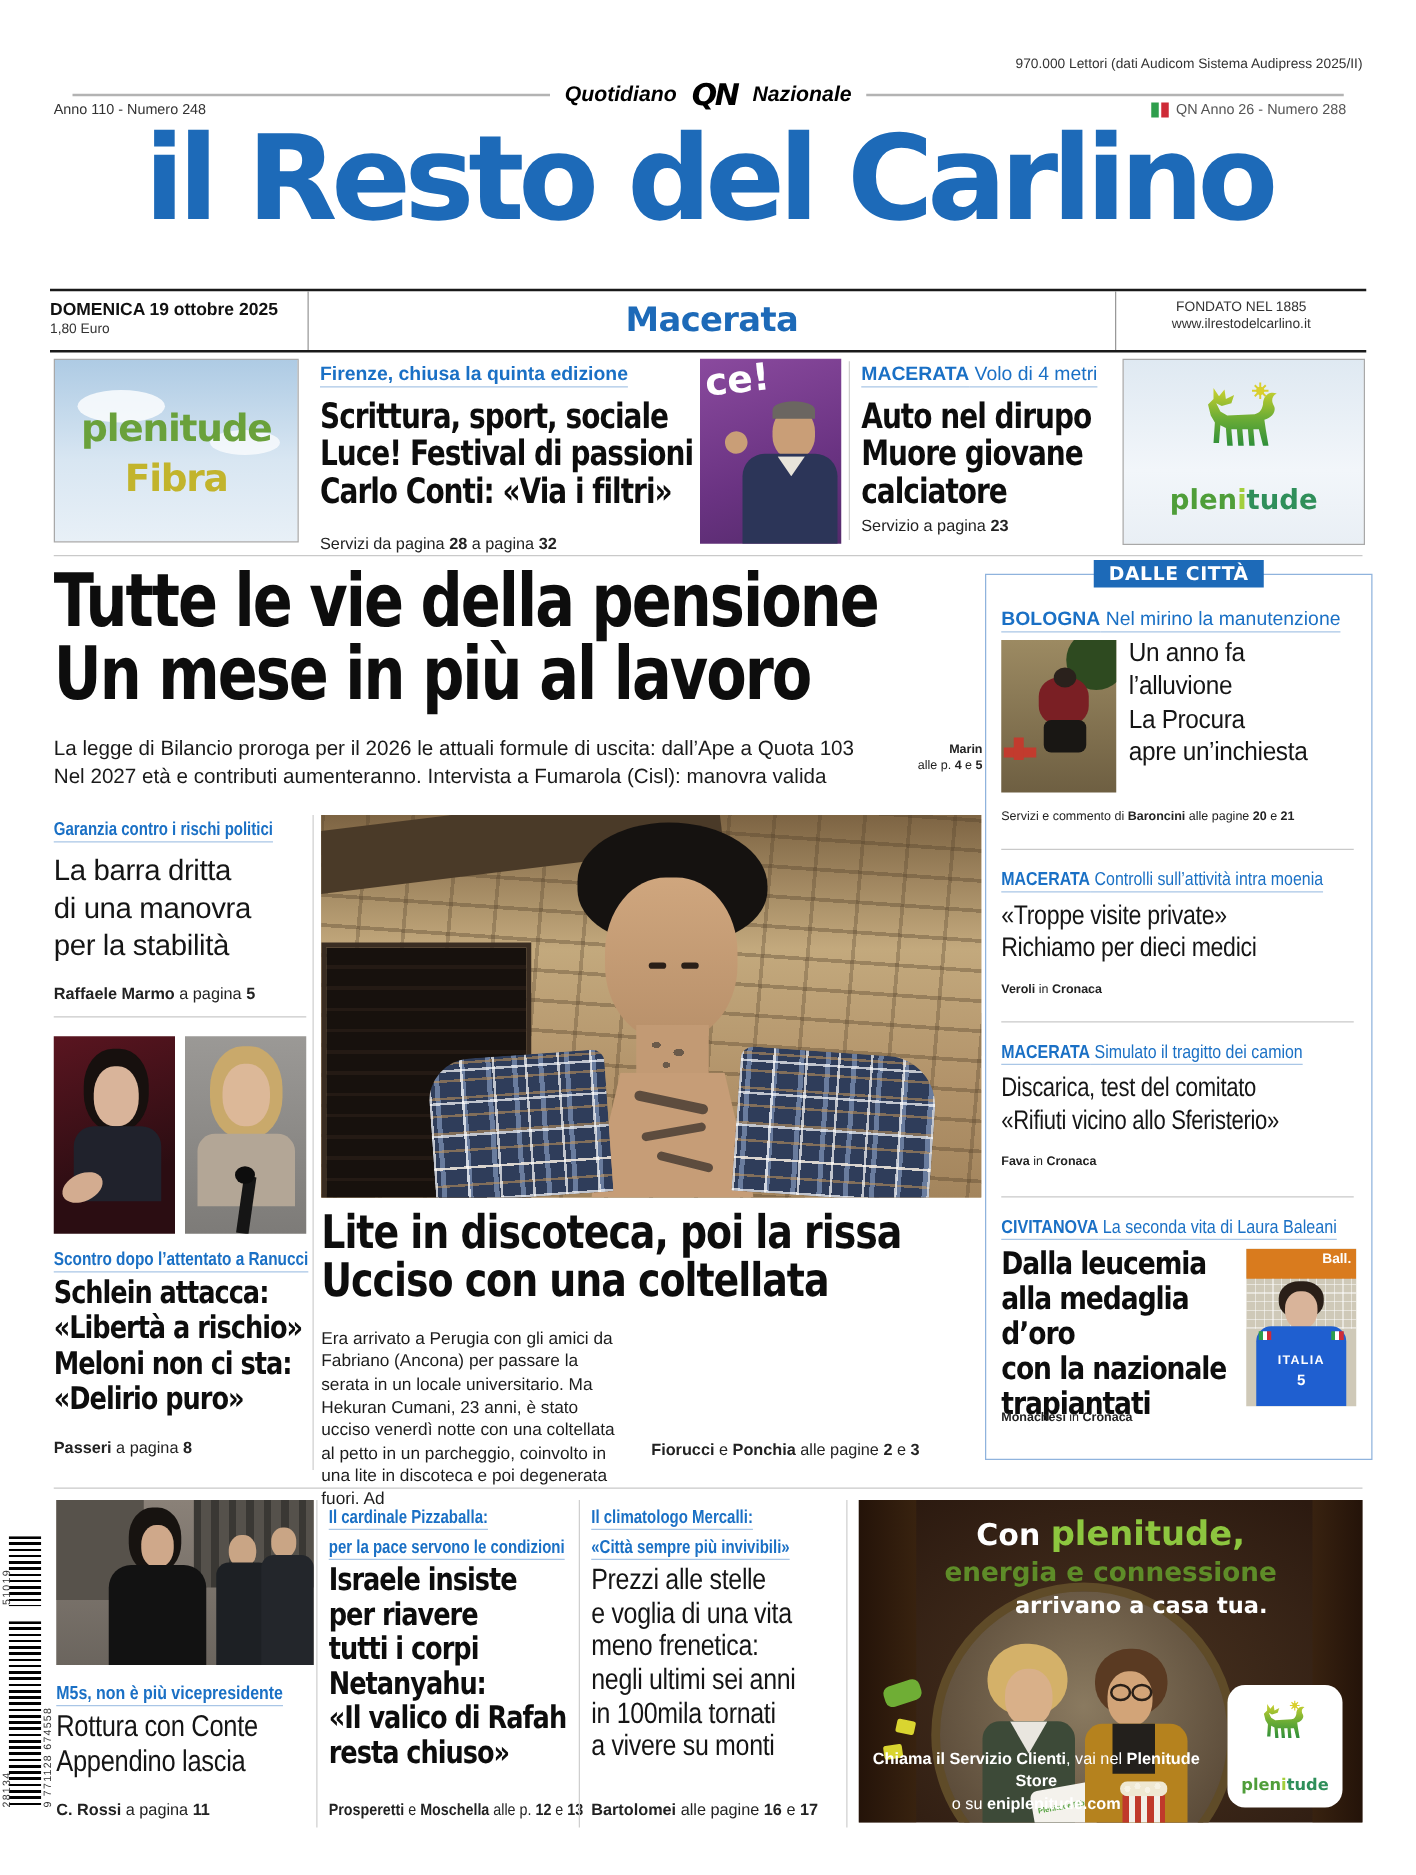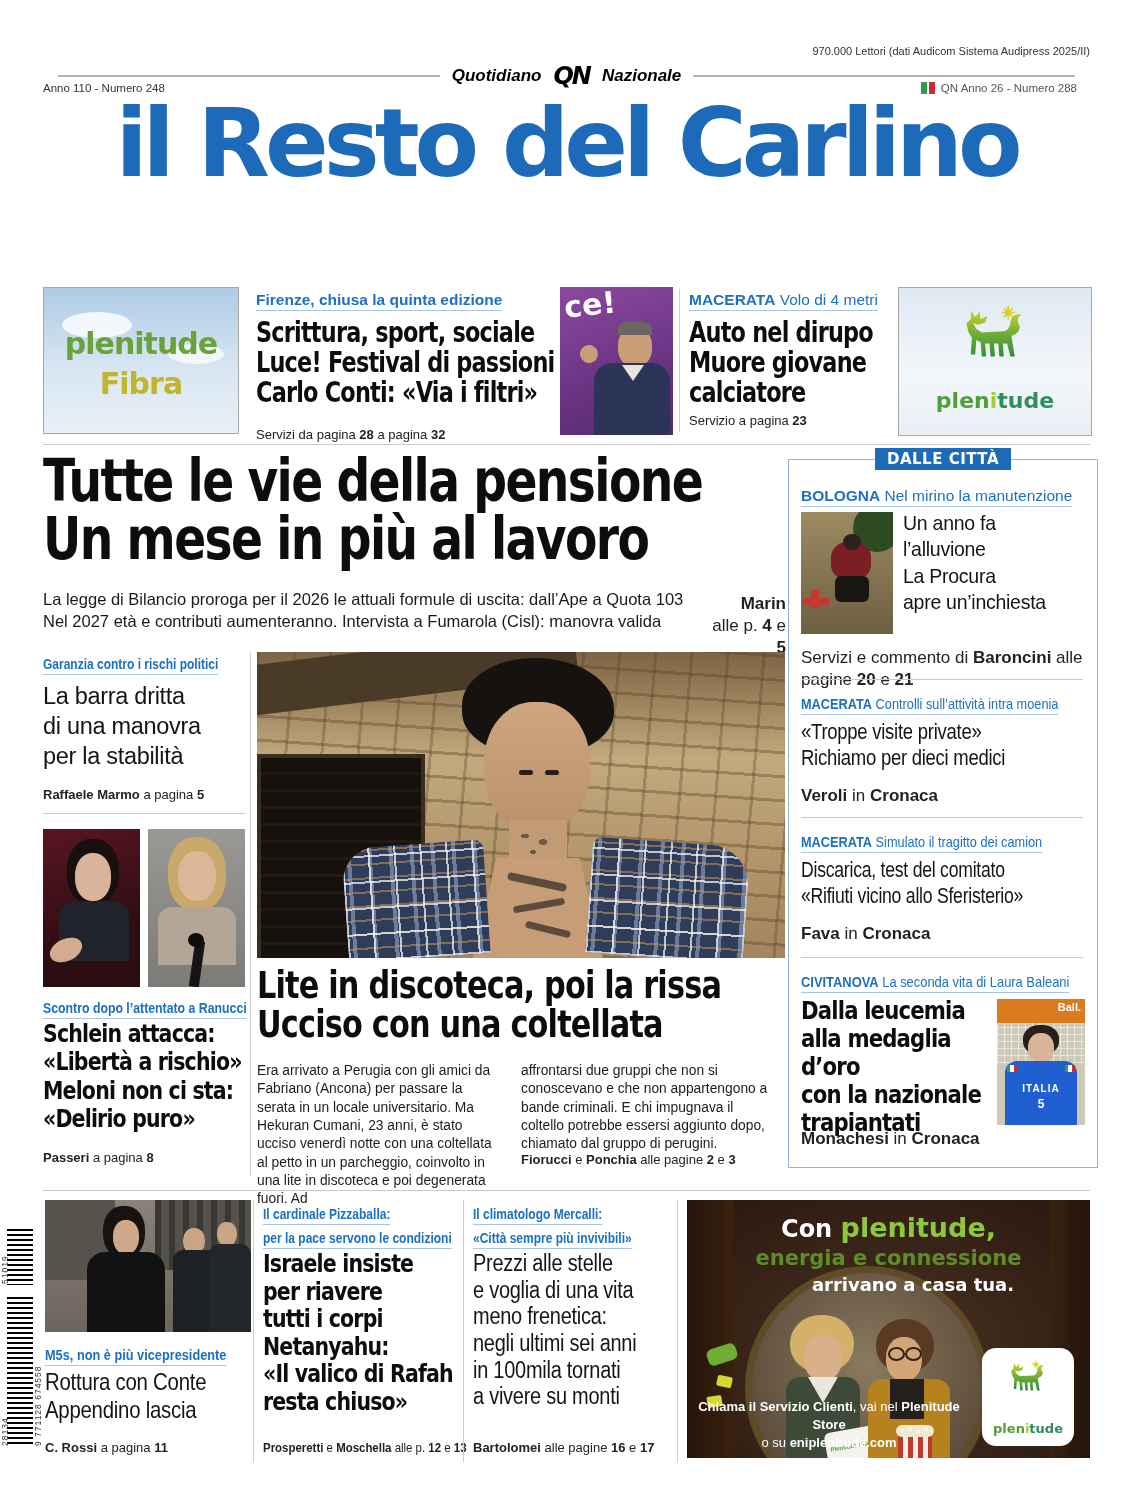--- a/index.html
+++ b/index.html
@@ -11,21 +11,21 @@
   .kicker{font-size:15.5px;color:#1a70c5;line-height:1.55;white-space:pre-line;
           text-decoration:underline;text-decoration-color:#a9c6e6;text-decoration-thickness:1px;
           text-underline-offset:5px;transform-origin:left top;}
   .kbold{font-weight:700;}
   
   .hl-heavy{font-family:"DejaVu Sans",sans-serif;font-weight:bold;color:#0d0d0d;
             white-space:pre-line;letter-spacing:-1px;transform-origin:left top;}
   .hl-light{font-family:"Liberation Sans",sans-serif;font-weight:400;color:#151515;
             white-space:pre-line;transform-origin:left top;letter-spacing:-0.3px;}
   .byline{font-size:13px;color:#222;white-space:pre-line;line-height:1.3;}
-  .byline-sm{font-size:17px;}
+  .byline-sm{font-size:10px;}
   .hdiv{background:#c9c9c9;height:1px;}
   .vdiv{background:#cfcfcf;width:1px;}
   .photo{overflow:hidden;}
   
   .plaid{background-color:#2f3d5a;background-image:
      repeating-linear-gradient(0deg, rgba(255,255,255,.7) 0 2px, transparent 2px 26px),
      repeating-linear-gradient(90deg, rgba(255,255,255,.7) 0 2px, transparent 2px 26px),
      repeating-linear-gradient(0deg, rgba(196,150,90,.55) 12px 14px, transparent 14px 26px),
      repeating-linear-gradient(90deg, rgba(120,140,175,.8) 5px 9px, transparent 9px 26px);}
   .bars{background:repeating-linear-gradient(180deg,#000 0 2px,#fff 2px 5px);border:1px solid #fff;}
@@ -56,20 +56,35 @@
     <span style="display:inline-flex;gap:2px;">
       <span style="width:6px;height:12px;background:#2f9e4c;display:inline-block;"></span>
       <span style="width:6px;height:12px;background:#ce2b37;display:inline-block;"></span>
     </span>
     <span style="font-size:11.5px;color:#555;">QN Anno 26 - Numero 288</span>
   </div>
 
   <div class="abs" style="top:88px;left:0;width:100%;text-align:center;font-family:'DejaVu Sans',sans-serif;
        font-weight:bold;font-size:94px;letter-spacing:-5px;color:#1d6ab8;line-height:1.2;">il Resto del Carlino</div>
 
+  <div class="abs" style="top:231px;left:40px;right:40px;height:47px;border-top:2px solid #1a1a1a;
+       border-bottom:2px solid #1a1a1a;display:flex;align-items:stretch;">
+    <div style="width:206px;padding-top:6px;">
+      <div style="font-weight:700;font-size:14px;">DOMENICA 19 ottobre 2025</div>
+      <div style="font-size:11px;color:#333;margin-top:2px;">1,80 Euro</div>
+    </div>
+    <div style="width:1px;background:#999;"></div>
+    <div style="flex:1;display:flex;align-items:center;justify-content:center;font-family:'DejaVu Sans',sans-serif;
+         font-weight:bold;font-size:27px;color:#1d6ab8;letter-spacing:-0.5px;">Macerata</div>
+    <div style="width:1px;background:#999;"></div>
+    <div style="width:200px;text-align:center;padding-top:7px;">
+      <div style="font-size:11px;color:#333;">FONDATO NEL 1885</div>
+      <div style="font-size:11px;color:#333;margin-top:1px;">www.ilrestodelcarlino.it</div>
+    </div>
+  </div>
 
   <div class="abs photo" style="left:43px;top:287px;width:194px;height:145px;border:1px solid #a8a8a8;
        background:linear-gradient(180deg,#aecbe4,#d8e6f2 55%,#e8f0f7);">
     <div class="abs" style="left:18px;top:24px;width:70px;height:26px;border-radius:50%;background:rgba(255,255,255,.8);"></div>
     <div class="abs" style="right:14px;top:56px;width:56px;height:20px;border-radius:50%;background:rgba(255,255,255,.7);"></div>
     <div class="abs" style="left:0;top:38px;width:100%;text-align:center;font-family:'DejaVu Sans',sans-serif;
          font-weight:bold;font-size:30px;color:#6aa13b;letter-spacing:-1px;">plenitude</div>
     <div class="abs" style="left:0;top:78px;width:100%;text-align:center;font-family:'DejaVu Sans',sans-serif;
          font-weight:bold;font-size:30px;color:#c2b42c;letter-spacing:-1px;">Fibra</div>
   </div>
@@ -181,21 +196,20 @@
     <div class="abs" style="left:250px;top:226px;width:60px;height:8px;border-radius:4px;background:#5d4c3e;transform:rotate(12deg);"></div>
     <div class="abs" style="left:256px;top:250px;width:52px;height:7px;border-radius:4px;background:#5d4c3e;transform:rotate(-10deg);"></div>
     <div class="abs" style="left:268px;top:274px;width:46px;height:7px;border-radius:4px;background:#5d4c3e;transform:rotate(14deg);"></div>
     <div class="abs plaid" style="left:88px;top:192px;width:142px;height:114px;border-radius:34px 10px 0 0;transform:rotate(-4deg);"></div>
     <div class="abs plaid" style="left:332px;top:190px;width:158px;height:116px;border-radius:10px 40px 0 0;transform:rotate(4deg);"></div>
   </div>
 
   <div class="abs hl-heavy" style="left:257px;top:966px;width:650px;font-size:37px;line-height:1.06;transform:scaleX(0.82);">Lite in discoteca, poi la rissa
 Ucciso con una coltellata</div>
   <div class="abs" style="left:257px;top:1062px;width:247px;font-size:13.8px;line-height:1.33;color:#1c1c1c;">Era arrivato a Perugia con gli amici da Fabriano (Ancona) per passare la serata in un locale universitario. Ma Hekuran Cumani, 23 anni, è stato ucciso venerdì notte con una coltellata al petto in un parcheggio, coinvolto in una lite in discoteca e poi degenerata fuori. Ad</div>
-  <div class="abs" style="left:521px;top:1062px;width:252px;font-size:13.8px;line-height:1.33;color:#1c1c1c;">affrontarsi due gruppi che non si conoscevano e che non appartengono a bande criminali. E chi impugnava il coltello potrebbe essersi aggiunto dopo, chiamato dal gruppo di perugini.</div>
   <div class="abs byline" style="left:521px;top:1152px;width:264px;"><span class="b">Fiorucci</span><span> e </span><span class="b">Ponchia</span><span> alle pagine </span><span class="b">2</span><span> e </span><span class="b">3</span></div>
 
   <div class="abs" style="left:788px;top:459px;width:308px;height:707px;border:1px solid #8fb3dd;">
     <div class="abs" style="top:-12px;left:50%;transform:translateX(-50%);background:#1d6ab8;color:#fff;
          font-family:'DejaVu Sans',sans-serif;font-weight:bold;font-size:15px;padding:2px 12px;letter-spacing:0.5px;white-space:nowrap;">DALLE CITTÀ</div>
 
     <div class="abs kicker" style="left:12px;top:24px;width:290px;"><span class="b">BOLOGNA</span><span> Nel mirino la manutenzione</span></div>
     <div class="abs photo" style="left:12px;top:52px;width:92px;height:122px;background:linear-gradient(180deg,#9c8a62,#6e5f42);">
       <div class="abs" style="right:-8px;top:-8px;width:48px;height:48px;border-radius:50%;background:#2e4a20;"></div>
       <div class="abs" style="left:30px;top:30px;width:40px;height:38px;border-radius:40%;background:#7a1f24;"></div>

